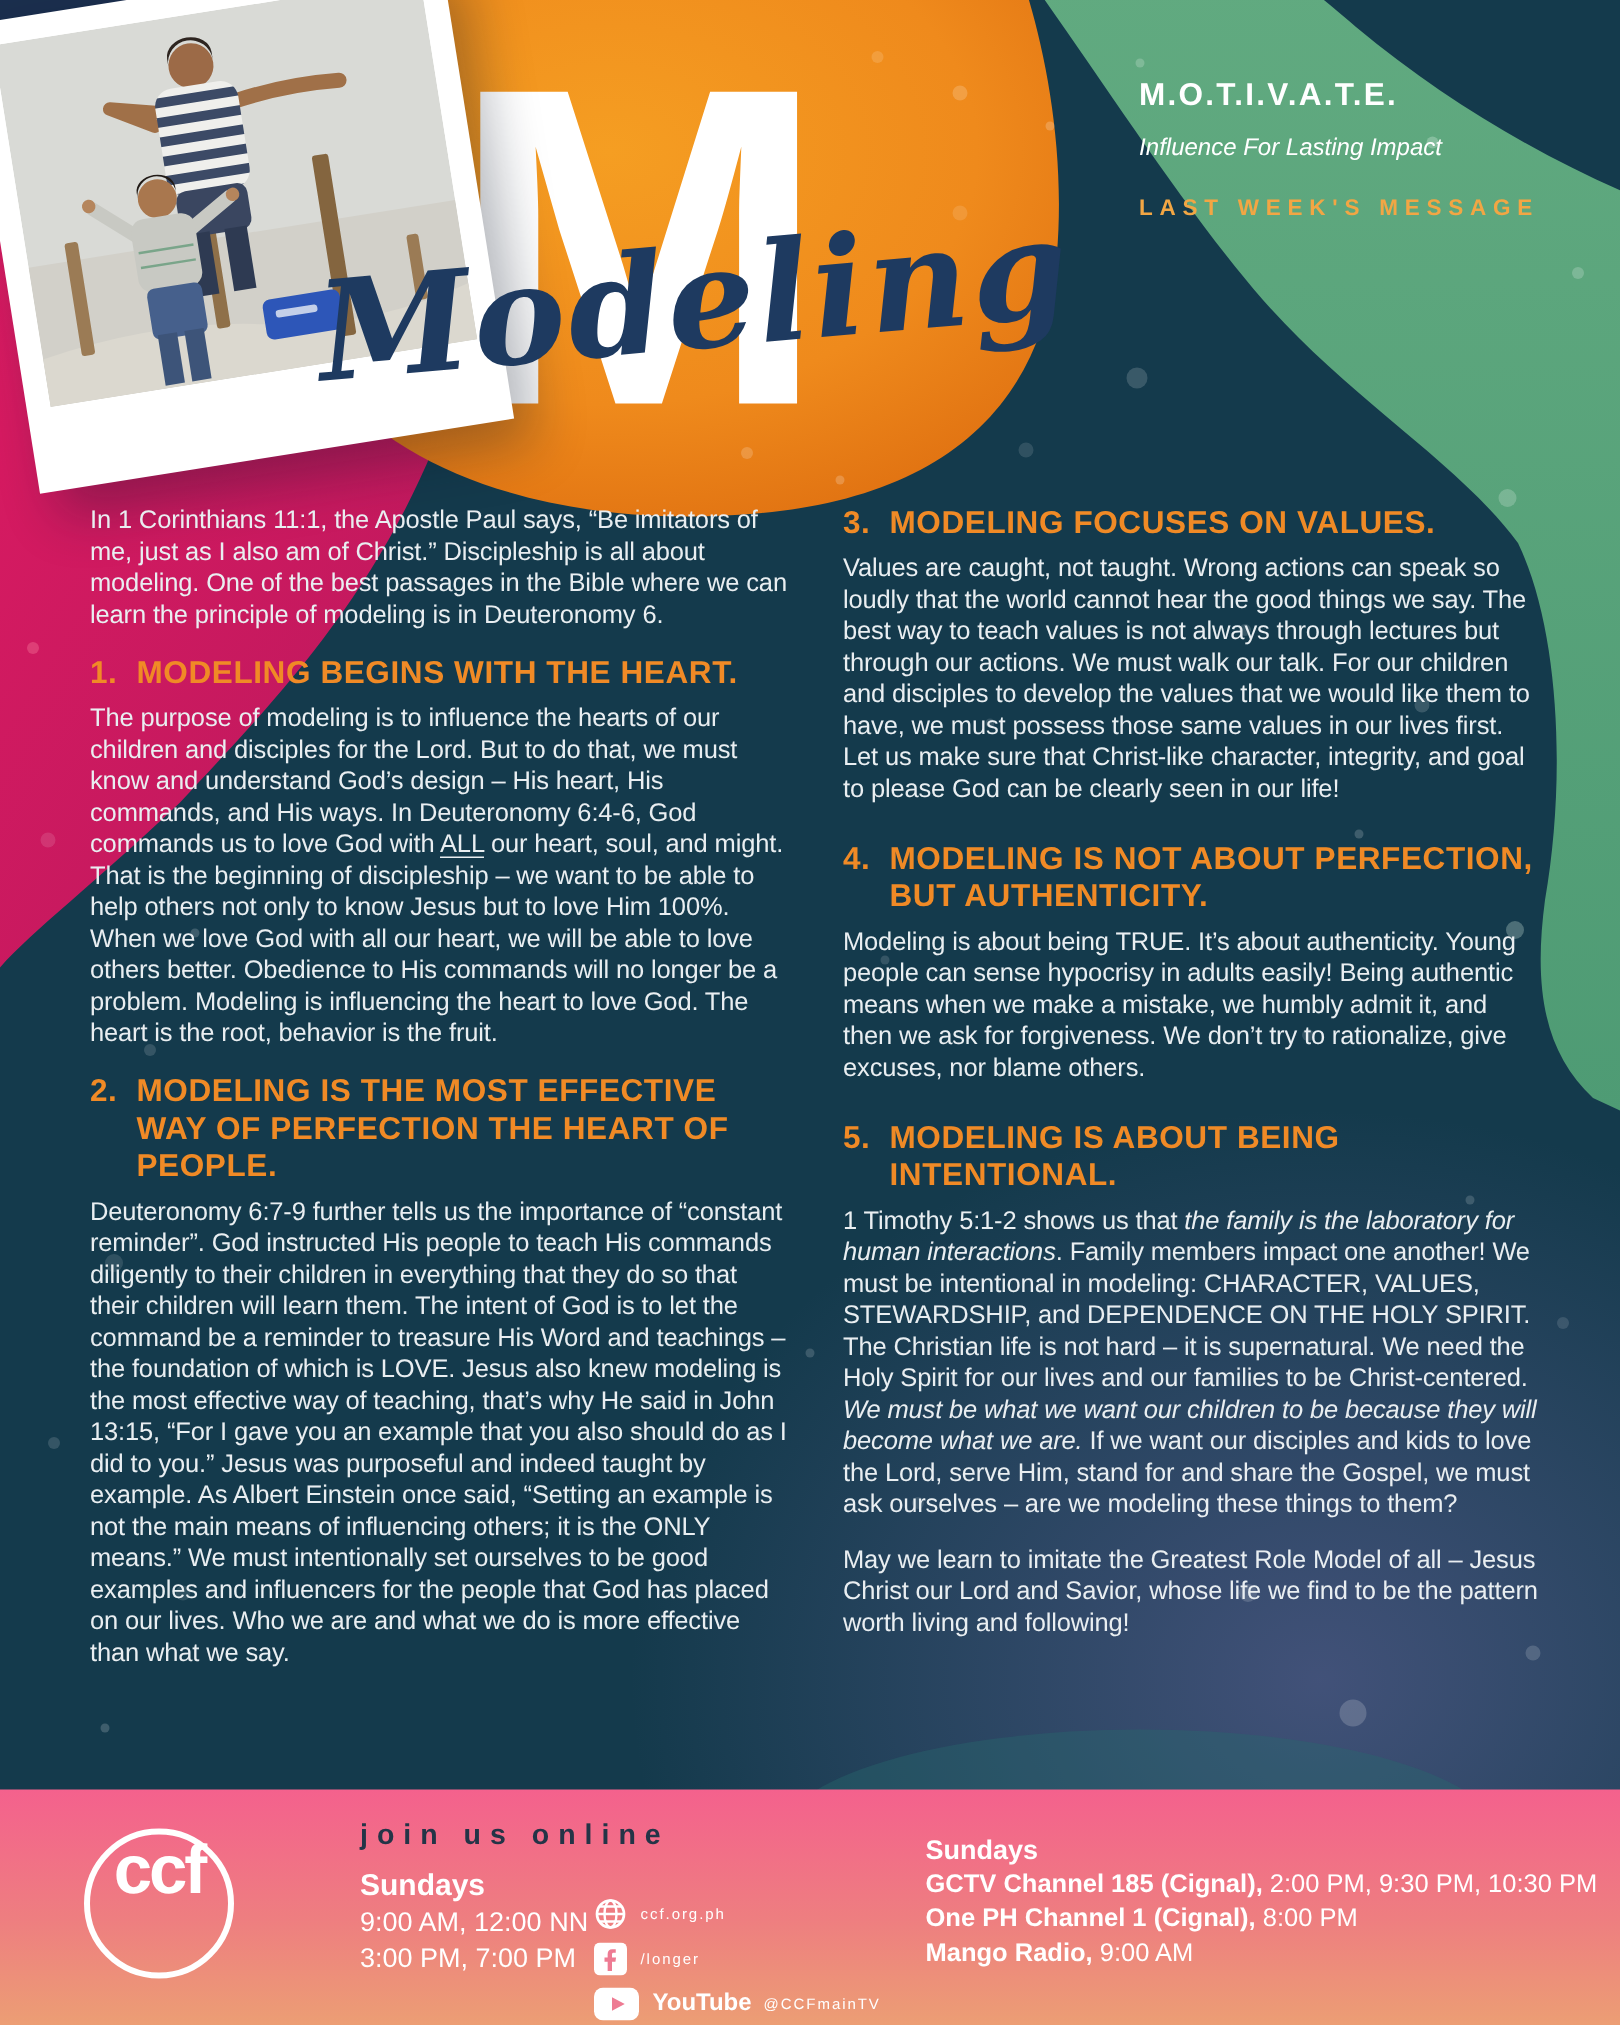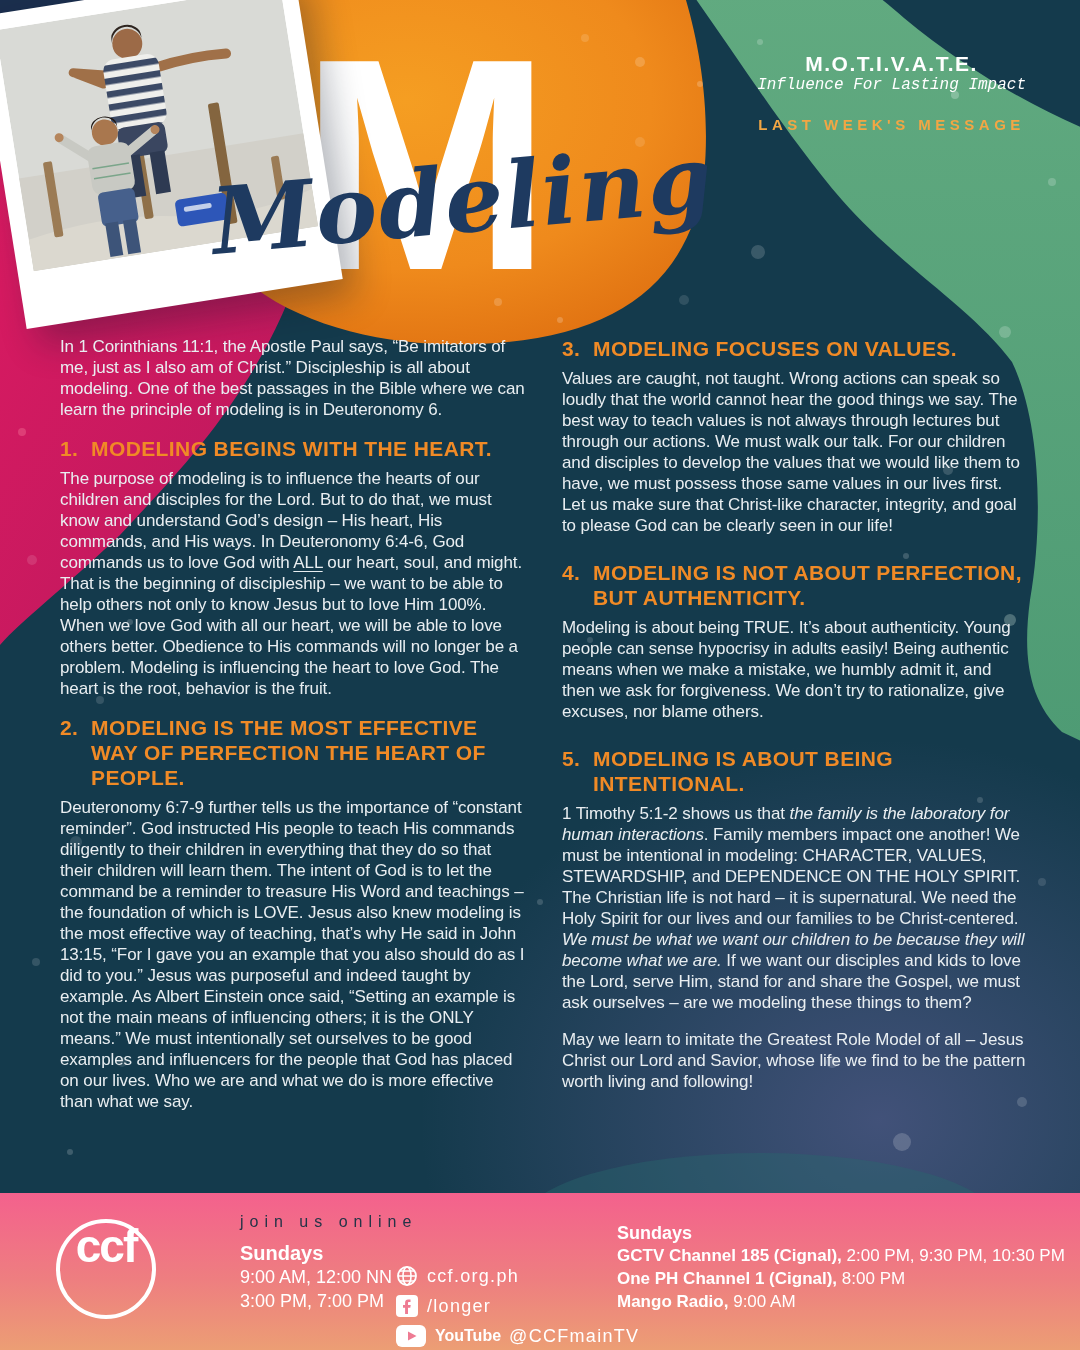--- a/index.html
+++ b/index.html
@@ -13,23 +13,23 @@
   .bigM{
     position:absolute;left:300px;top:14px;width:300px;
     font-size:302px;line-height:1;font-weight:bold;color:#ffffff;letter-spacing:-8px;
   }
   .script-title{
     position:absolute;left:212px;top:168px;
     font-family:"DejaVu Serif",serif;font-style:italic;font-weight:bold;
     font-size:92px;color:#1E3A60;letter-spacing:2px;
     transform:rotate(-5deg);transform-origin:left center;white-space:nowrap;
   }
-  .brand-block{position:absolute;top:52px;right:54px;text-align:center;color:#fff}
+  .brand-block{position:absolute;top:52px;right:54px;text-align:left;color:#fff}
   .brand{font-size:21px;font-weight:bold;letter-spacing:1.5px}
-  .tagline{font-family:Liberation Mono, monospace;font-style:italic;font-size:16px;margin-top:0;white-space:nowrap}
+  .tagline{font-family:Liberation Sans, sans-serif;font-style:italic;font-size:16px;margin-top:14px;white-space:nowrap}
   .kicker{margin-top:22px;color:#F2A644;font-size:15px;font-weight:bold;letter-spacing:4.5px;white-space:nowrap}
 
   
   .polaroid{
     position:absolute;left:0px;top:-10px;width:288px;
     background:#fff;padding:16px 16px 56px 16px;
     transform:rotate(-9deg);transform-origin:50% 50%;
     box-shadow:12px 18px 36px rgba(8,20,38,.32);
   }
   .photo{display:block;width:288px;height:244px}
@@ -59,28 +59,28 @@
     background:linear-gradient(180deg,#F4618D 0%,#EE7E80 55%,#EC9E74 100%);
   }
   .ccf-logo{
     position:absolute;left:56px;top:26px;width:92px;height:92px;
     border:4px solid #fff;border-radius:50%;
     display:flex;justify-content:center;
     color:#fff;font-size:46px;font-weight:bold;letter-spacing:-2px;line-height:1;
   }
   .f-block-online{position:absolute;left:240px;top:20px}
   .f-block-broadcast{position:absolute;left:617px;top:20px}
-  .f-head{color:#243447;font-size:16px;font-weight:normal;letter-spacing:6px;white-space:nowrap}
+  .f-head{color:#243447;font-size:19px;font-weight:bold;letter-spacing:6px;white-space:nowrap}
   .f-day{color:#fff;font-size:20px;font-weight:bold;margin-top:11px}
   .f-times{color:#fff;font-size:18px;line-height:24px}
   .f-links{position:absolute;left:396px;top:72px}
   .link-row{display:flex;align-items:center;margin-bottom:8px;color:#fff}
   .link-row .ic{width:22px;height:22px;margin-right:9px;flex:0 0 22px}
   .link-row .ic.yt{width:30px;flex:0 0 30px}
-  .link-label{font-size:18px;letter-spacing:1.3px}
+  .link-label{font-size:10px;letter-spacing:1.3px}
   .yt-word{font-size:16px;font-weight:bold;margin-right:8px;letter-spacing:0}
   .sched{color:#fff;font-size:17px;line-height:23px}
   .sched b{font-weight:bold}
 </style>
 </head>
 <body>
 
 <svg class="bg-art" viewBox="0 0 1080 1350" aria-hidden="true">
   <defs>
     <radialGradient id="orangeG" cx="45%" cy="35%" r="75%">

